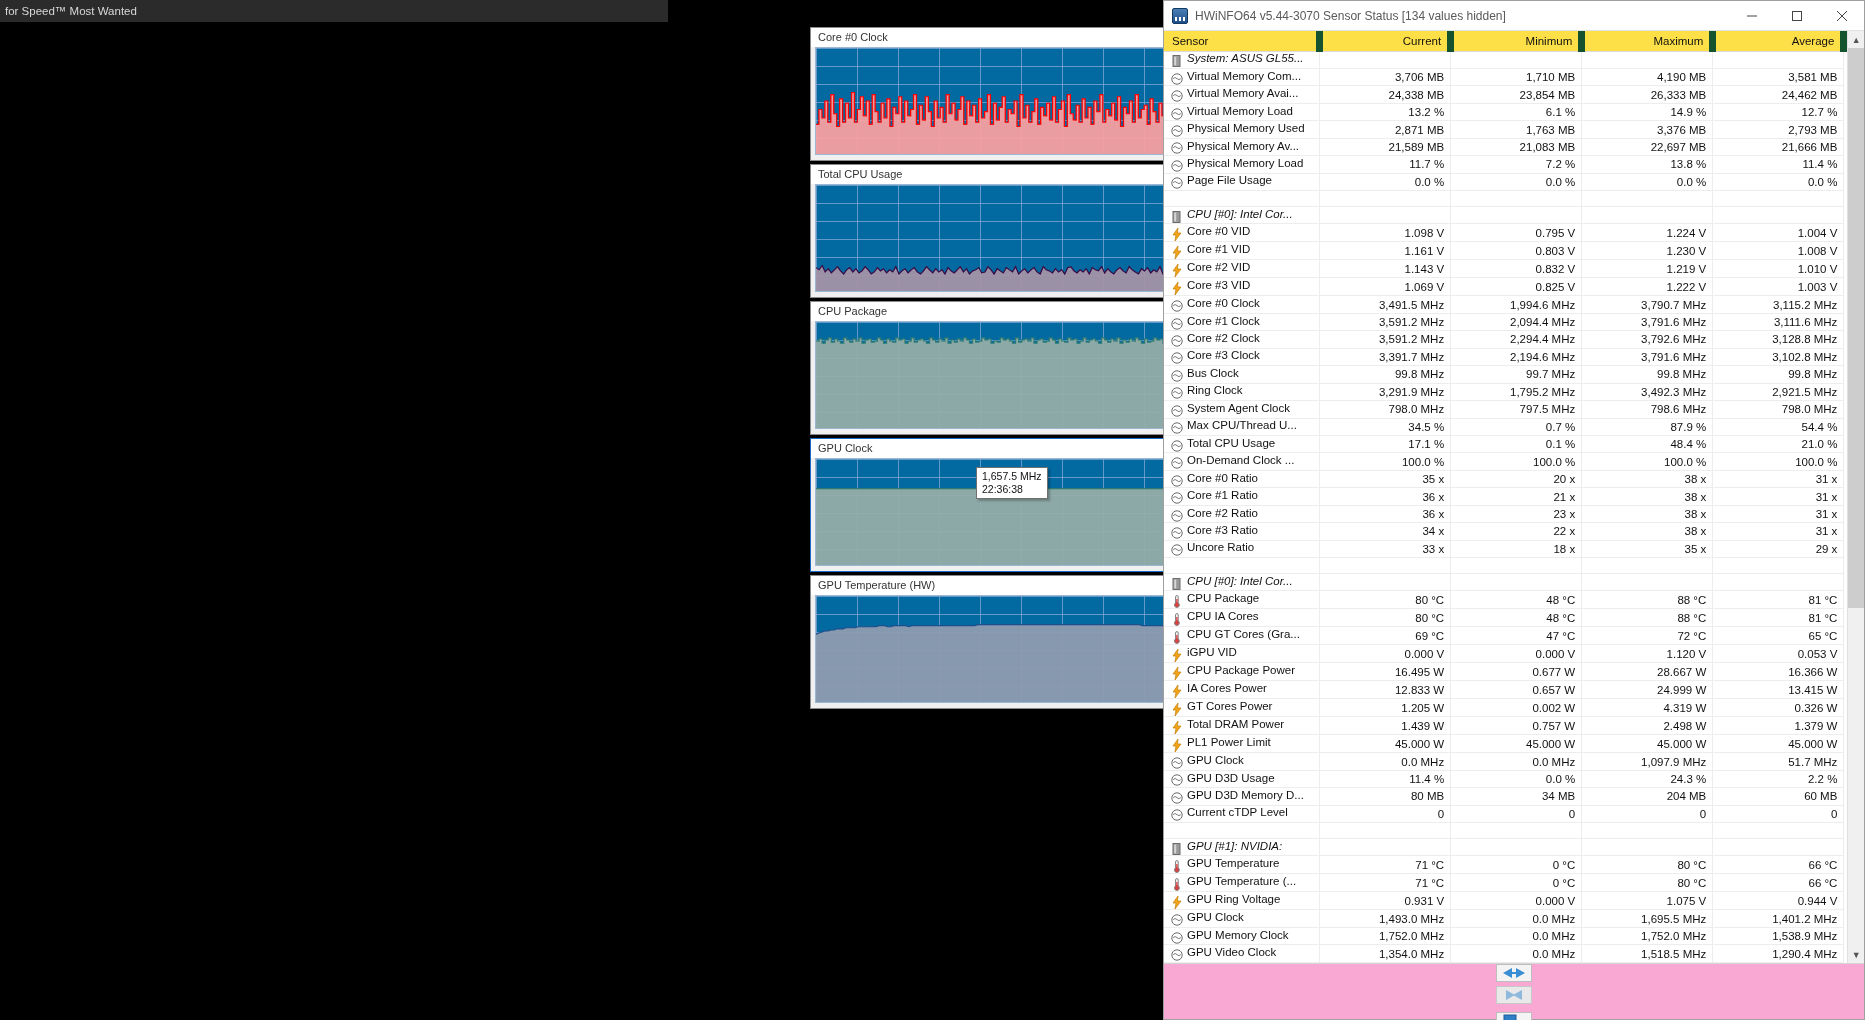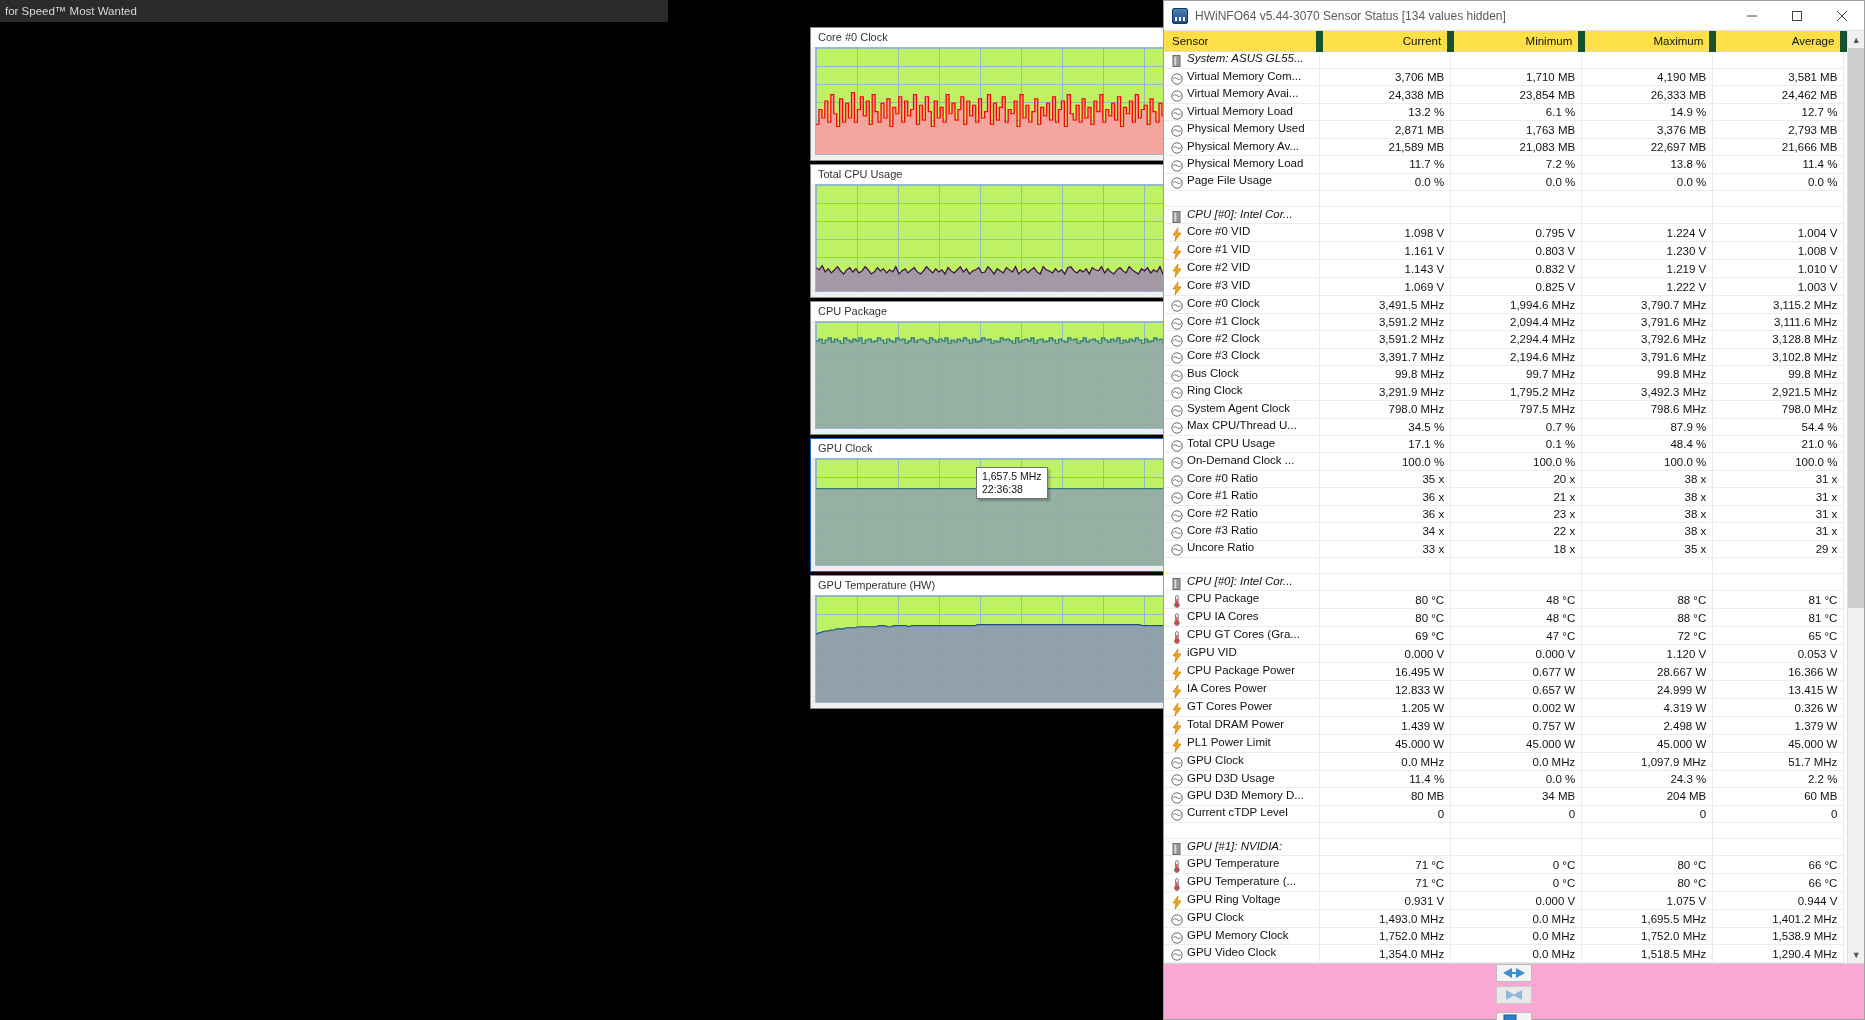--- a/index.html
+++ b/index.html
@@ -36,21 +36,21 @@
   }
   .gp-close {
     position: absolute; right: 3px; top: 2px;
     width: 17px; height: 15px; line-height: 15px; text-align: center;
     font-size: 10px; color: #cfcfcf; background: #f0f0f0;
   }
   .gp-close.red { background: #c4464a; color: #fff; }
   .gp-body { display: flex; padding: 0 4px 5px 4px; background:#f0f0f0; }
   .plot {
     position: relative; flex: 1; height: 108px;
-    background: #bef264;
+    background: #0369a1;
     border: 1px solid #9ab7d4;
     overflow: hidden;
   }
   .plot .grid {
     position: absolute; inset: 0;
     background-image:
       linear-gradient(to right, rgba(130,170,215,.75) 1px, transparent 1px),
       linear-gradient(to bottom, rgba(130,170,215,.75) 1px, transparent 1px);
     background-size: 41px 18px;
   }

